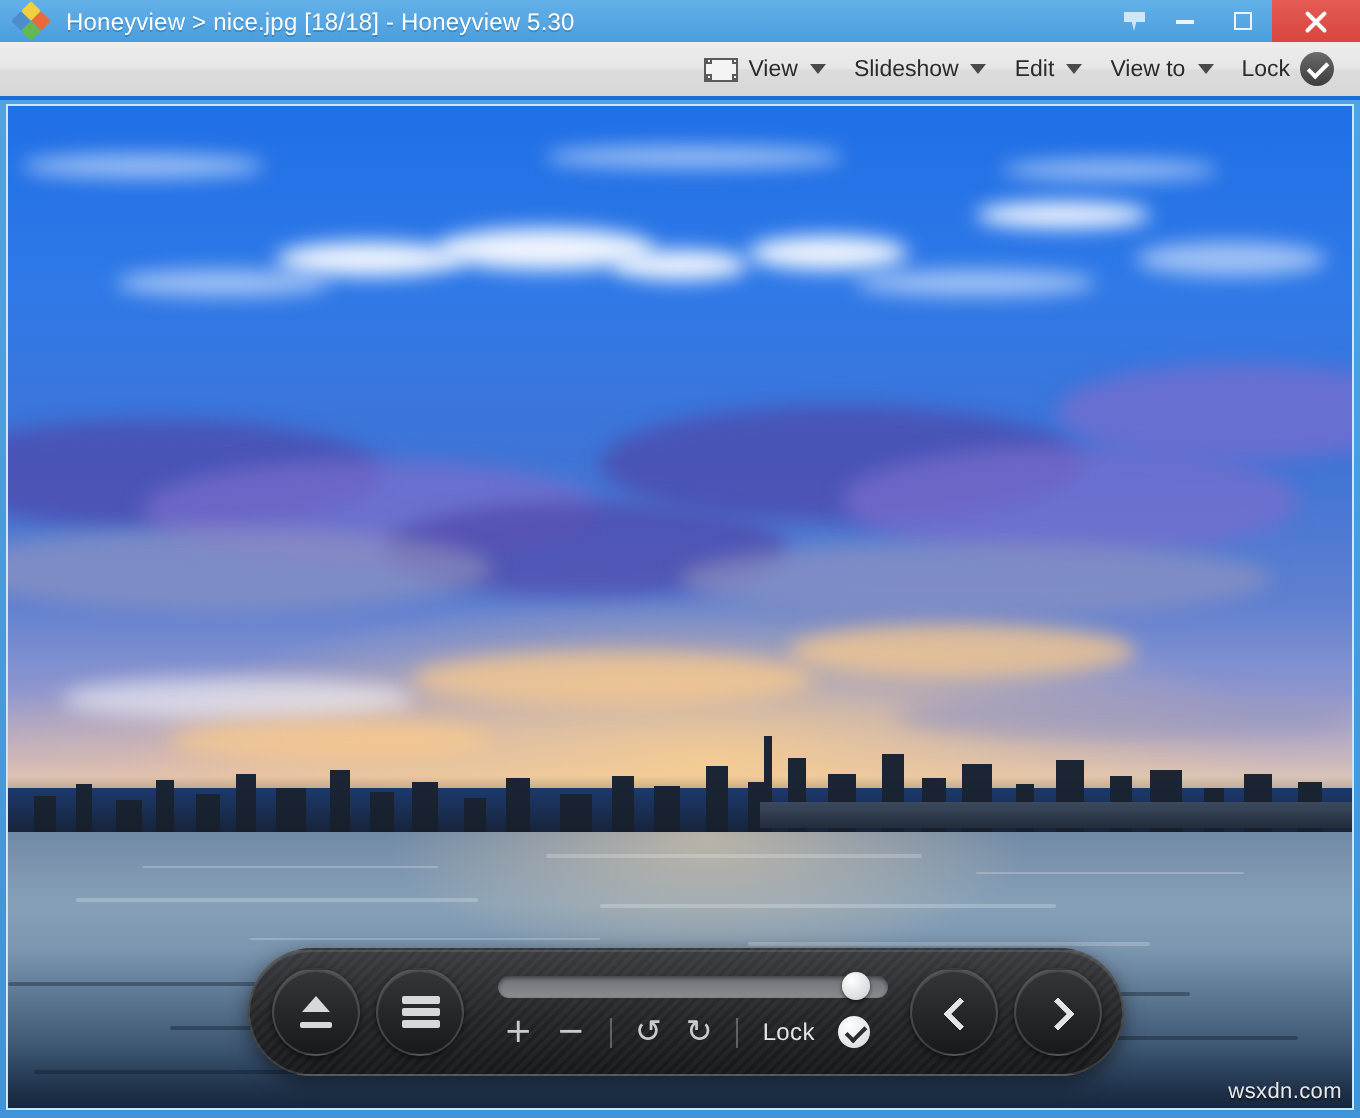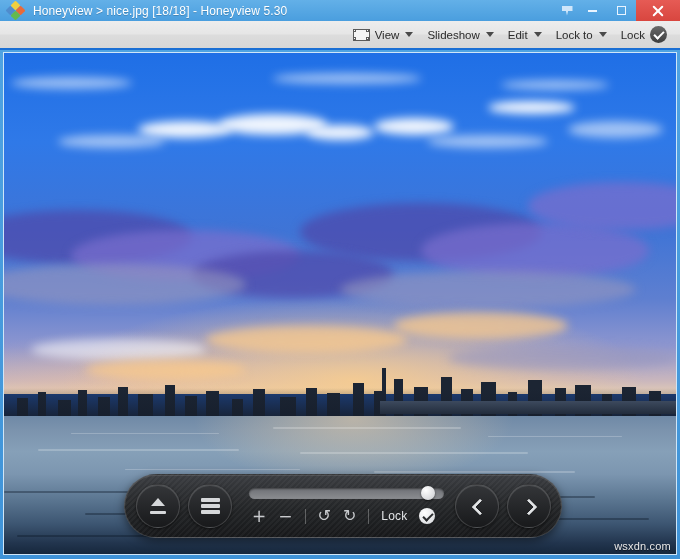--- a/index.html
+++ b/index.html
@@ -428,21 +428,21 @@
       <span class="caret"></span>
     </div>
 
 
     <div class="tb-item">
       <span>Edit</span>
       <span class="caret"></span>
     </div>
 
     <div class="tb-item">
-      <span>Lock to</span>
+      <span>View to</span>
       <span class="caret"></span>
     </div>
 
     <div class="tb-item" style="margin-right:6px;">
       <span>Lock</span>
       <span class="lock-badge"></span>
     </div>
   </div>
 
   <div class="viewer">

